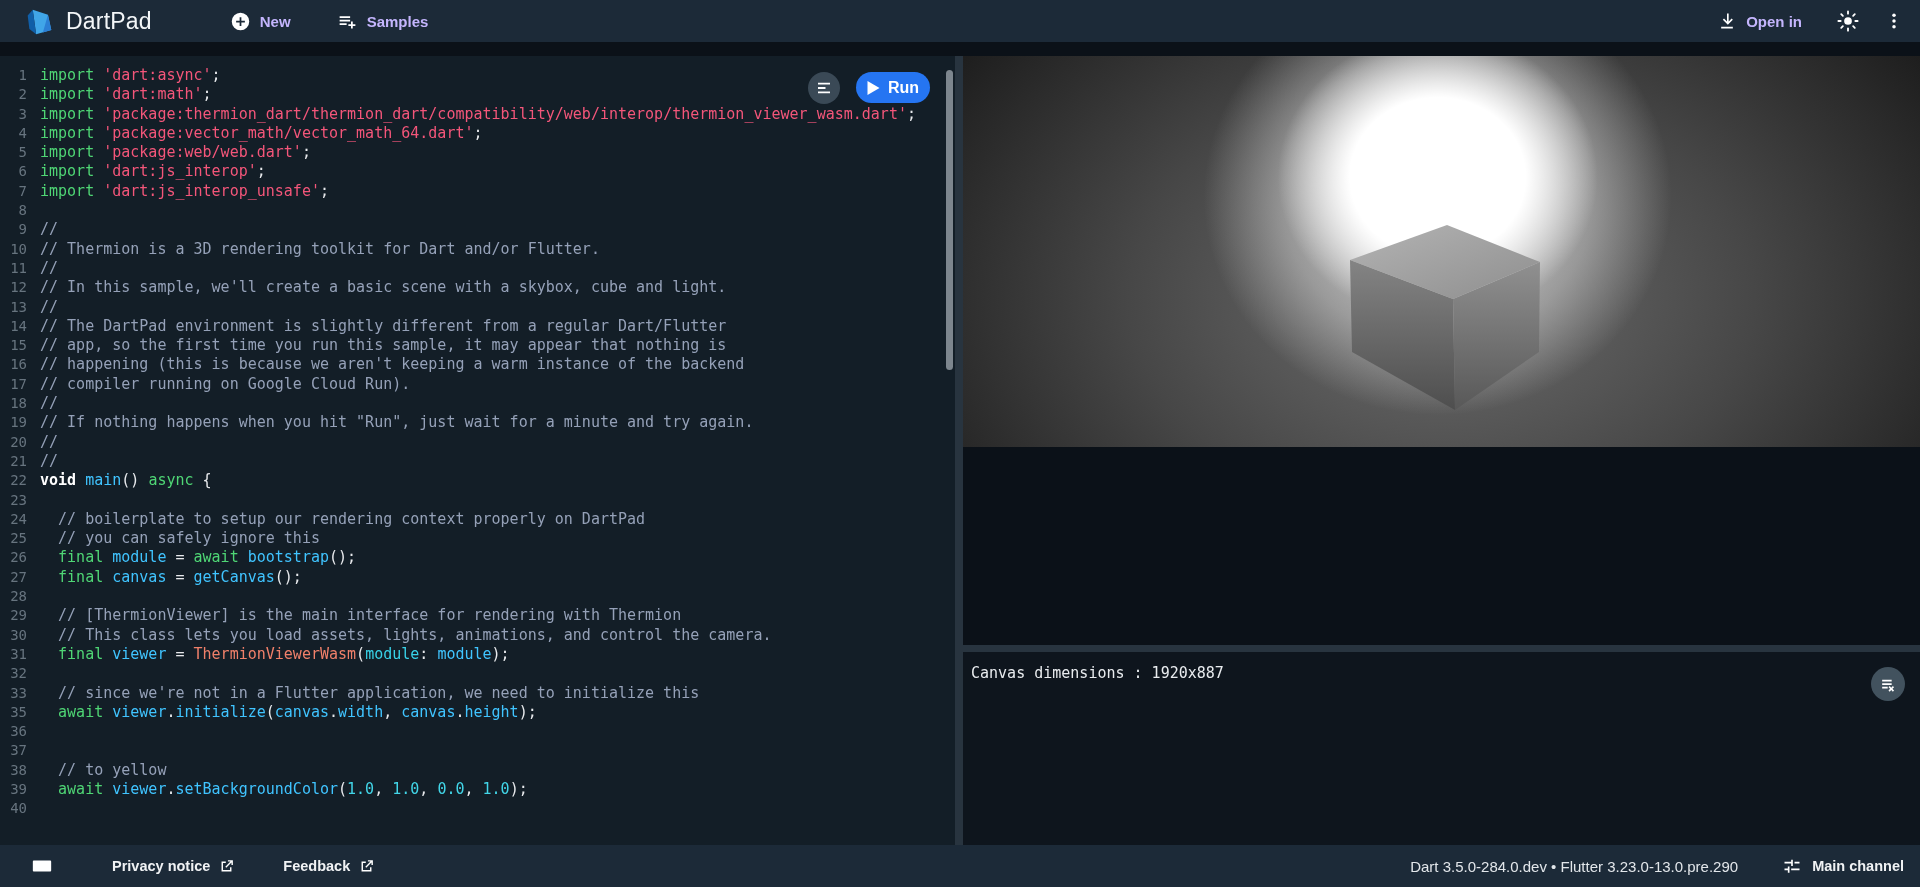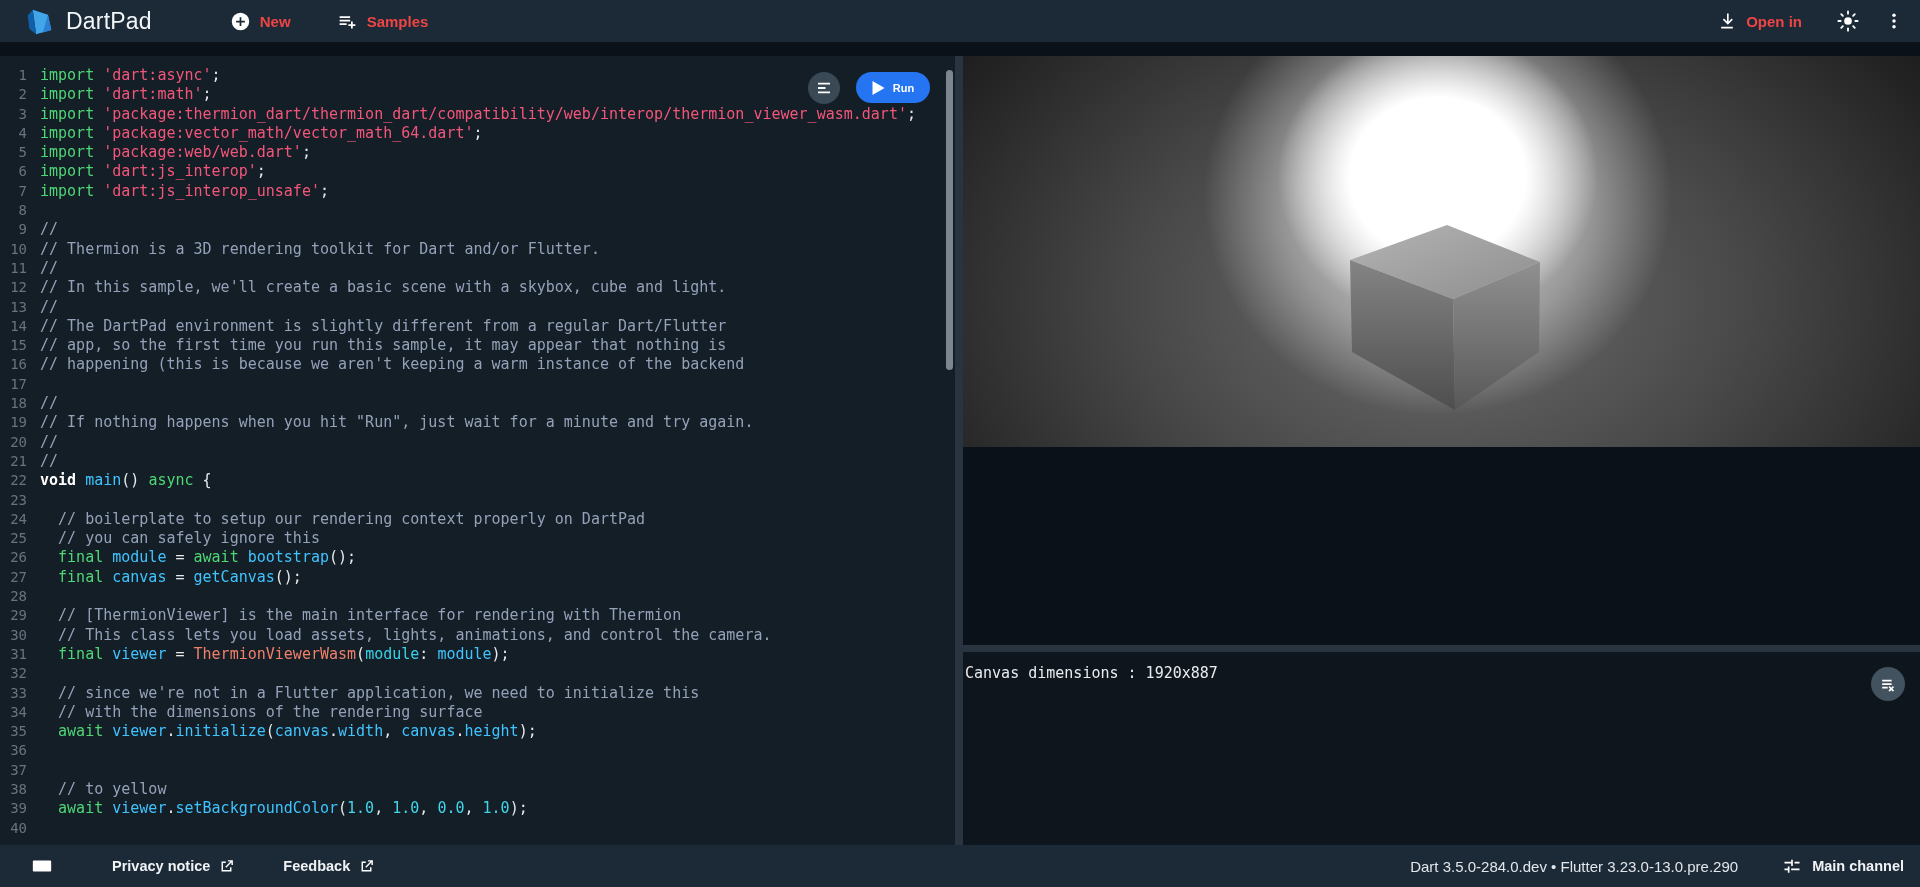--- a/index.html
+++ b/index.html
@@ -4,21 +4,21 @@
 <style>
   * { margin:0; padding:0; box-sizing:border-box; }
   html,body { width:1920px; height:887px; overflow:hidden; background:#0b1118; font-family:"Liberation Sans", sans-serif; }
   .abs { position:absolute; }
   #stage { position:relative; width:1920px; height:887px; }
 
   
   #header { left:0; top:0; width:1920px; height:42px; background:#1c2a38; display:flex; align-items:center; z-index:5; }
   .logo { margin-left:26px; width:27px; height:29px; flex:none; }
   .app-title { margin-left:13px; color:#f3f6f8; font-size:23px; letter-spacing:.2px; }
-  .hdr-btn { display:flex; align-items:center; gap:9px; color:#ef4444; font-size:15px; font-weight:700; cursor:pointer; }
+  .hdr-btn { display:flex; align-items:center; gap:9px; color:#c4b5fd; font-size:15px; font-weight:700; cursor:pointer; }
   .hdr-btn svg { display:block; }
   #new-btn { margin-left:78px; }
   #samples-btn { margin-left:46px; }
   .hdr-spacer { flex:1; }
   #openin-btn { margin-right:28px; }
   .icon-btn { width:36px; height:36px; display:flex; align-items:center; justify-content:center; cursor:pointer; }
   #brightness-btn { margin-right:10px; }
   #overflow-btn { margin-right:8px; }
 
   
@@ -30,38 +30,38 @@
   .tk-kw2 { color:#ffffff; font-weight:bold; }
   .tk-str { color:#f4567a; }
   .tk-cm  { color:#95a1b8; }
   .tk-pl  { color:#e8eaed; }
   .tk-id  { color:#40c4ff; }
   .tk-cls { color:#f0806a; }
   .tk-num { color:#42d6e8; }
   .tk-prm { color:#38d2e8; }
 
   #format-btn { left:808px; top:72px; width:32px; height:32px; border-radius:50%; background:#3a4956; display:flex; align-items:center; justify-content:center; cursor:pointer; z-index:4; }
-  #run-btn { left:856px; top:72px; width:74px; height:31px; border-radius:16px; background:#2575f2; color:#fff; display:flex; align-items:center; justify-content:center; gap:8px; font-size:11px; font-weight:700; cursor:pointer; z-index:4; }
+  #run-btn { left:856px; top:72px; width:74px; height:31px; border-radius:16px; background:#2575f2; color:#fff; display:flex; align-items:center; justify-content:center; gap:8px; font-size:16px; font-weight:700; cursor:pointer; z-index:4; }
   #editor-scroll-thumb { left:946px; top:70px; width:7px; height:300px; border-radius:4px; background:#7d868e; z-index:4; }
 
   
   #v-splitter { left:955px; top:56px; width:8px; height:789px; background:#28343f; cursor:col-resize; }
   #h-splitter { left:963px; top:645px; width:957px; height:7px; background:#28343f; cursor:row-resize; }
 
   
   #render-canvas { left:963px; top:56px; width:957px; height:391px;
     background:
       radial-gradient(ellipse 160px 145px at 49.6% 31%, #ffffff 0%, #ffffff 55%, rgba(255,255,255,0) 100%),
       radial-gradient(ellipse 300px 280px at 49.6% 36%, rgba(255,255,255,.85) 0%, rgba(225,225,225,.45) 52%, rgba(255,255,255,0) 78%),
       radial-gradient(ellipse 68% 115% at 50% 62%, #6e6e6e 0%, #474747 48%, #1d1d1d 92%),
       #151515;
   }
   #cube { left:1347px; top:224px; width:194px; height:186px; }
   #dead-area { left:963px; top:447px; width:957px; height:198px; background:#0b1118; }
-  #console { left:963px; top:652px; width:957px; height:193px; background:#0e151d; padding:11px 2px; }
+  #console { left:963px; top:652px; width:957px; height:193px; background:#0e151d; padding:11px 8px; }
   #console-output { color:#e9ecef; font-family:"DejaVu Sans Mono", monospace; font-size:15px; line-height:20px; white-space:pre; }
   #clear-console-btn { left:1871px; top:667px; width:34px; height:34px; border-radius:50%; background:#42525e; display:flex; align-items:center; justify-content:center; cursor:pointer; }
 
   
   #footer { left:0; top:845px; width:1920px; height:42px; background:#1c2a38; display:flex; align-items:center; z-index:5; }
   #keyboard-btn { margin-left:24px; }
   .ftr-link { display:flex; gap:8px; color:#f0f2f4; font-size:14.5px; font-weight:700; cursor:pointer; }
   #privacy-link { margin-left:52px; }
   #feedback-link { margin-left:48px; }
   .ftr-spacer { flex:1; }
@@ -140,38 +140,37 @@
         <div class="code-line"><span class="gutter">7</span><span class="code-text"><span class="tk-kw">import </span><span class="tk-str">'dart:js_interop_unsafe'</span><span class="tk-pl">;</span></span></div>
         <div class="code-line"><span class="gutter">8</span><span class="code-text"></span></div>
         <div class="code-line"><span class="gutter">9</span><span class="code-text"><span class="tk-cm">//</span></span></div>
         <div class="code-line"><span class="gutter">10</span><span class="code-text"><span class="tk-cm">// Thermion is a 3D rendering toolkit for Dart and/or Flutter.</span></span></div>
         <div class="code-line"><span class="gutter">11</span><span class="code-text"><span class="tk-cm">//</span></span></div>
         <div class="code-line"><span class="gutter">12</span><span class="code-text"><span class="tk-cm">// In this sample, we'll create a basic scene with a skybox, cube and light.</span></span></div>
         <div class="code-line"><span class="gutter">13</span><span class="code-text"><span class="tk-cm">//</span></span></div>
         <div class="code-line"><span class="gutter">14</span><span class="code-text"><span class="tk-cm">// The DartPad environment is slightly different from a regular Dart/Flutter</span></span></div>
         <div class="code-line"><span class="gutter">15</span><span class="code-text"><span class="tk-cm">// app, so the first time you run this sample, it may appear that nothing is</span></span></div>
         <div class="code-line"><span class="gutter">16</span><span class="code-text"><span class="tk-cm">// happening (this is because we aren't keeping a warm instance of the backend</span></span></div>
-        <div class="code-line"><span class="gutter">17</span></div>
+        <div class="code-line"><span class="gutter">17</span><span class="code-text"><span class="tk-cm">// compiler running on Google Cloud Run).</span></span></div>
         <div class="code-line"><span class="gutter">18</span><span class="code-text"><span class="tk-cm">//</span></span></div>
         <div class="code-line"><span class="gutter">19</span><span class="code-text"><span class="tk-cm">// If nothing happens when you hit "Run", just wait for a minute and try again.</span></span></div>
         <div class="code-line"><span class="gutter">20</span><span class="code-text"><span class="tk-cm">//</span></span></div>
         <div class="code-line"><span class="gutter">21</span><span class="code-text"><span class="tk-cm">//</span></span></div>
         <div class="code-line"><span class="gutter">22</span><span class="code-text"><span class="tk-kw2">void </span><span class="tk-id">main</span><span class="tk-pl">() </span><span class="tk-kw">async</span><span class="tk-pl"> {</span></span></div>
         <div class="code-line"><span class="gutter">23</span><span class="code-text"></span></div>
         <div class="code-line"><span class="gutter">24</span><span class="code-text"><span class="tk-cm">  // boilerplate to setup our rendering context properly on DartPad</span></span></div>
         <div class="code-line"><span class="gutter">25</span><span class="code-text"><span class="tk-cm">  // you can safely ignore this</span></span></div>
         <div class="code-line"><span class="gutter">26</span><span class="code-text"><span class="tk-pl">  </span><span class="tk-kw">final </span><span class="tk-id">module</span><span class="tk-pl"> = </span><span class="tk-kw">await </span><span class="tk-id">bootstrap</span><span class="tk-pl">();</span></span></div>
         <div class="code-line"><span class="gutter">27</span><span class="code-text"><span class="tk-pl">  </span><span class="tk-kw">final </span><span class="tk-id">canvas</span><span class="tk-pl"> = </span><span class="tk-id">getCanvas</span><span class="tk-pl">();</span></span></div>
         <div class="code-line"><span class="gutter">28</span><span class="code-text"></span></div>
         <div class="code-line"><span class="gutter">29</span><span class="code-text"><span class="tk-cm">  // [ThermionViewer] is the main interface for rendering with Thermion</span></span></div>
         <div class="code-line"><span class="gutter">30</span><span class="code-text"><span class="tk-cm">  // This class lets you load assets, lights, animations, and control the camera.</span></span></div>
         <div class="code-line"><span class="gutter">31</span><span class="code-text"><span class="tk-pl">  </span><span class="tk-kw">final </span><span class="tk-id">viewer</span><span class="tk-pl"> = </span><span class="tk-cls">ThermionViewerWasm</span><span class="tk-pl">(</span><span class="tk-prm">module</span><span class="tk-pl">: </span><span class="tk-id">module</span><span class="tk-pl">);</span></span></div>
         <div class="code-line"><span class="gutter">32</span><span class="code-text"></span></div>
         <div class="code-line"><span class="gutter">33</span><span class="code-text"><span class="tk-cm">  // since we're not in a Flutter application, we need to initialize this</span></span></div>
-        <div class="code-line"><span class="gutter">34</span><span class="code-text"><span class="tk-cm">  // with the dimensions of the rendering surface</span></span></div>
         <div class="code-line"><span class="gutter">35</span><span class="code-text"><span class="tk-pl">  </span><span class="tk-kw">await </span><span class="tk-id">viewer</span><span class="tk-pl">.</span><span class="tk-id">initialize</span><span class="tk-pl">(</span><span class="tk-id">canvas</span><span class="tk-pl">.</span><span class="tk-id">width</span><span class="tk-pl">, </span><span class="tk-id">canvas</span><span class="tk-pl">.</span><span class="tk-id">height</span><span class="tk-pl">);</span></span></div>
         <div class="code-line"><span class="gutter">36</span><span class="code-text"></span></div>
         <div class="code-line"><span class="gutter">37</span></div>
         <div class="code-line"><span class="gutter">38</span><span class="code-text"><span class="tk-cm">  // to yellow</span></span></div>
         <div class="code-line"><span class="gutter">39</span><span class="code-text"><span class="tk-pl">  </span><span class="tk-kw">await </span><span class="tk-id">viewer</span><span class="tk-pl">.</span><span class="tk-id">setBackgroundColor</span><span class="tk-pl">(</span><span class="tk-num">1.0</span><span class="tk-pl">, </span><span class="tk-num">1.0</span><span class="tk-pl">, </span><span class="tk-num">0.0</span><span class="tk-pl">, </span><span class="tk-num">1.0</span><span class="tk-pl">);</span></span></div>
         <div class="code-line"><span class="gutter">40</span><span class="code-text"></span></div>
       </div>
   </div>
 
   <div id="format-btn" class="abs">

